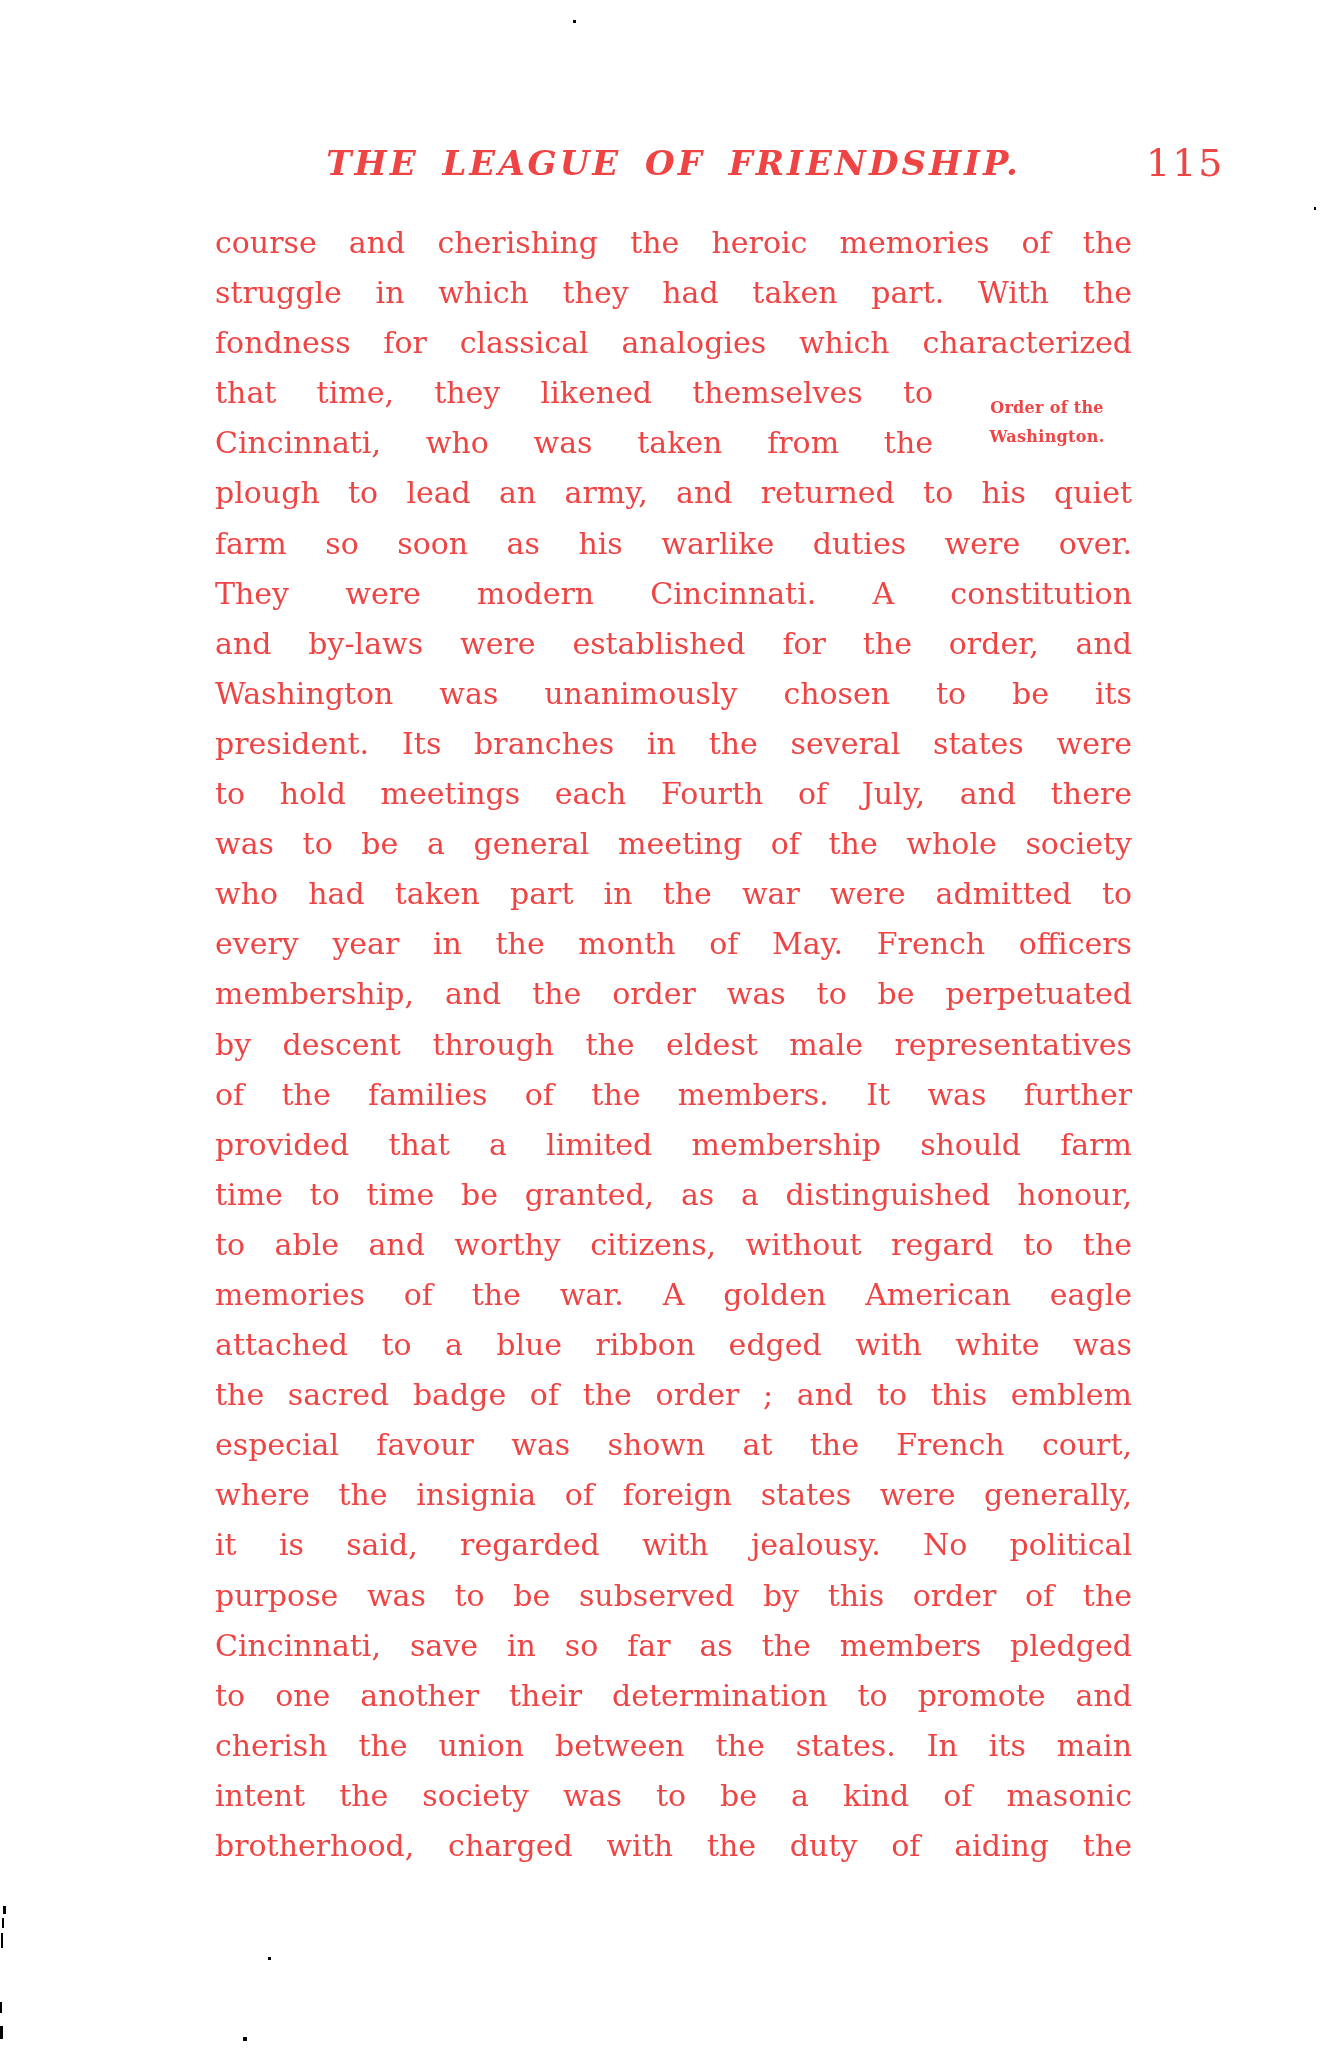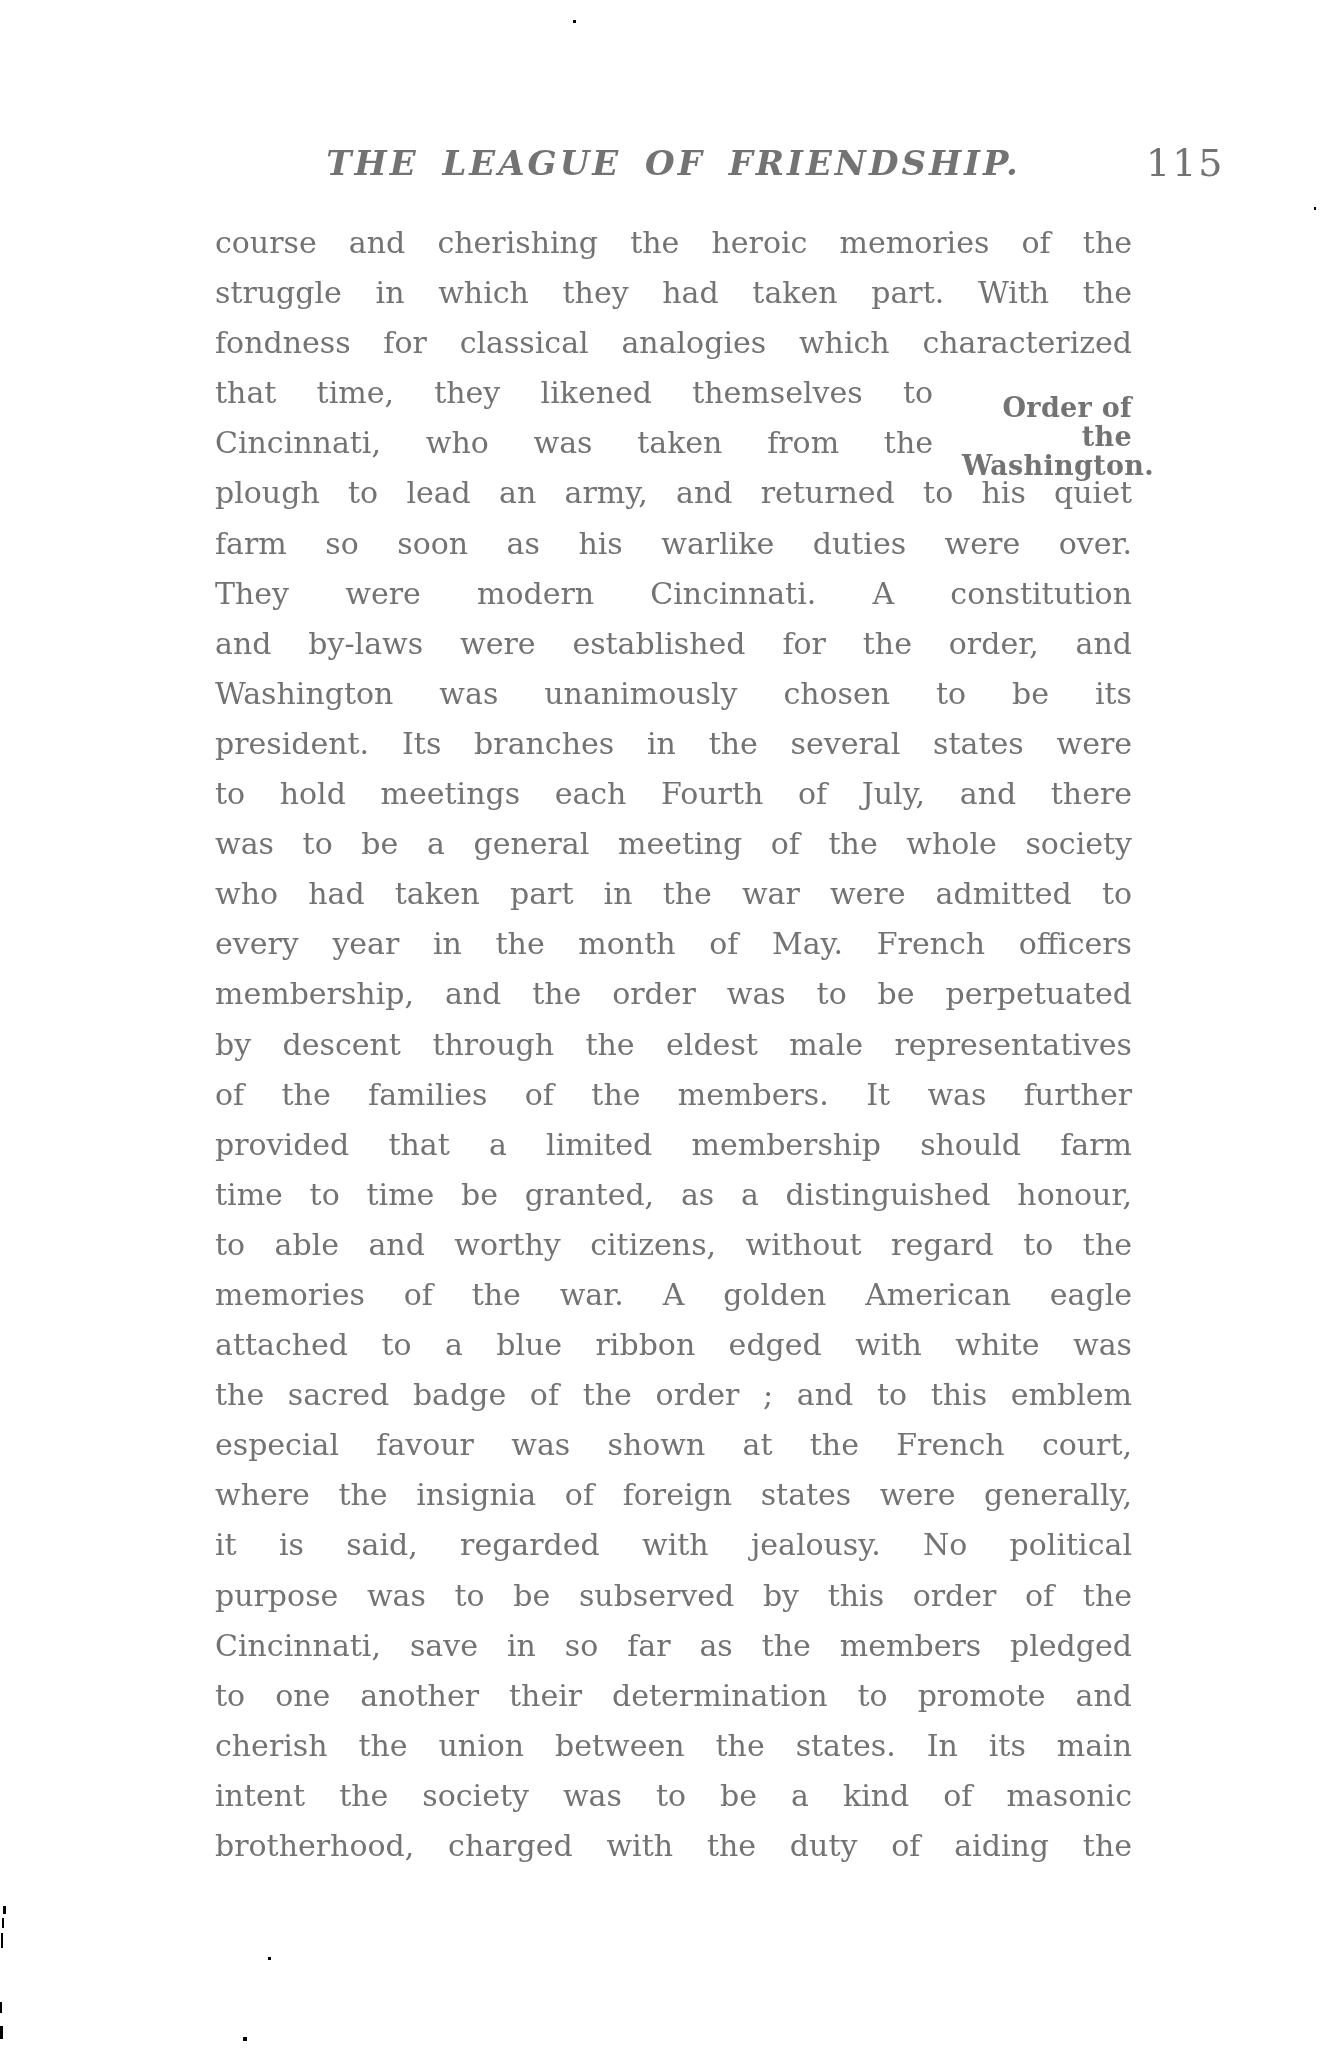--- a/index.html
+++ b/index.html
@@ -1,21 +1,21 @@
 <!DOCTYPE html>
 <html><head>
 <meta charset="utf-8">
 <style>
   html, body { margin: 0; padding: 0; background: #ffffff; }
   .page {
     position: relative;
     width: 1334px;
     height: 2061px;
     background: #ffffff;
-    color: #737373;
+    color: #ef4444;
     font-family: "DejaVu Serif", serif;
     overflow: hidden;
   }
   .running-header {
     position: absolute;
     top: 143px;
     left: 215px;
     width: 917px;
     height: 46px;
   }
@@ -51,24 +51,24 @@
     text-align-last: justify;
     text-justify: inter-word;
     word-spacing: 2px;
   }
   .text-line.short { width: 718px; }
   .margin-note {
     position: absolute;
     top: 175px;
     left: 747px;
     width: 170px;
-    font-size: 27px;
+    font-size: 16px;
     font-weight: bold;
     line-height: 29px;
-    text-align: right;
+    text-align: center;
     letter-spacing: 0.3px;
   }
   .margin-note span { display: block; }
   .scan-artifact { position: absolute; background: #000000; }
   .art-1 { left: 3px;  top: 1906px; width: 3px; height: 8px; }
   .art-2 { left: 2px;  top: 1918px; width: 2px; height: 10px; }
   .art-3 { left: 1px;  top: 1933px; width: 2px; height: 15px; }
   .art-4 { left: 0px;  top: 2002px; width: 2px; height: 11px; }
   .art-5 { left: 0px;  top: 2026px; width: 3px; height: 13px; }
   .art-6 { left: 268px; top: 1957px; width: 3px; height: 3px; }

